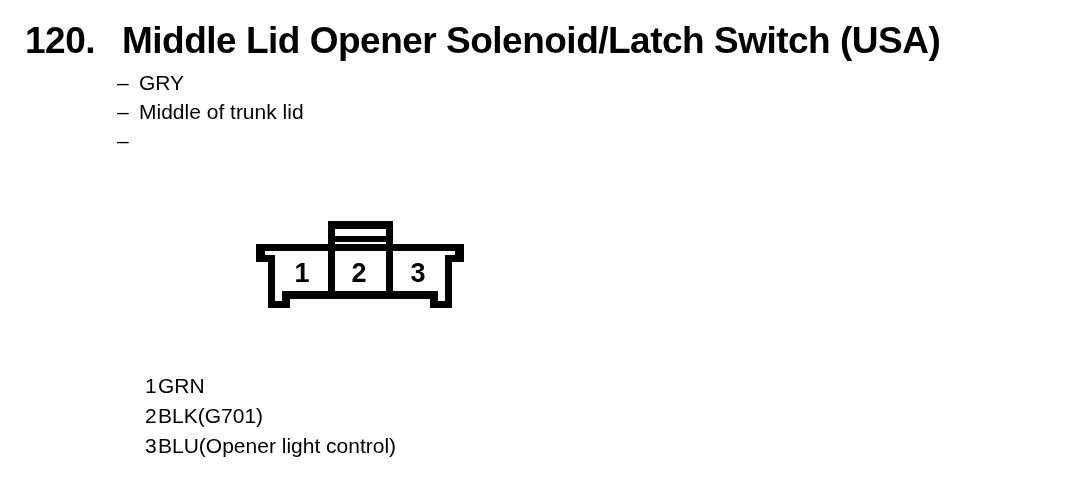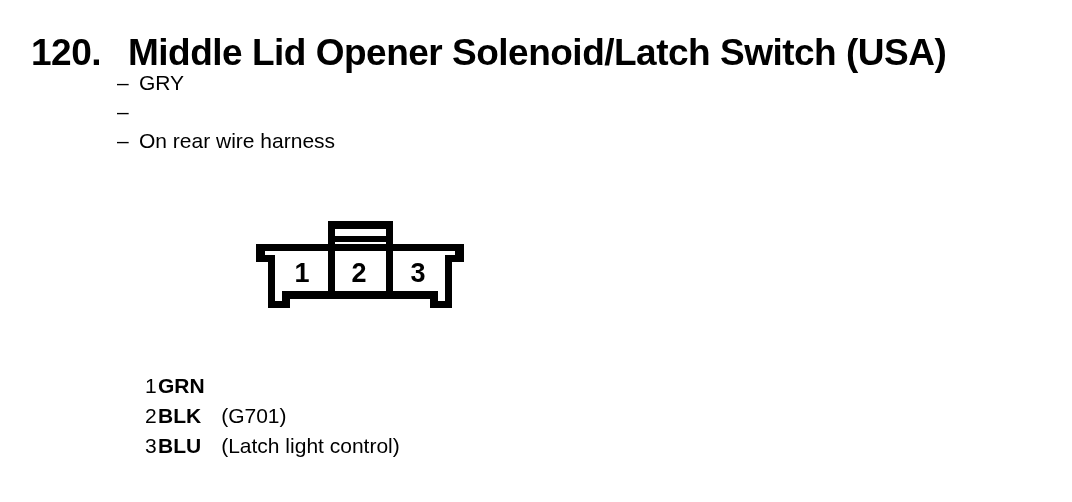--- a/index.html
+++ b/index.html
@@ -9,29 +9,28 @@
     width: 1072px;
     height: 502px;
     overflow: hidden;
     font-family: "Liberation Sans", sans-serif;
     color: #000000;
   }
   .abs { position: absolute; }
 
   
   #heading {
-    top: 34px;
+    top: 22px;
     left: 25px;
     display: flex;
     font-weight: bold;
     font-size: 37px;
     line-height: 38px;
     letter-spacing: -0.5px;
     white-space: nowrap;
-    margin-left: 6px;
   }
   #heading .num { width: 97px; flex: 0 0 auto; }
 
   
   #attributes {
     top: 68px;
     left: 117px;
     font-size: 21px;
     line-height: 29px;
     white-space: nowrap;
@@ -48,41 +47,41 @@
   
   #legend {
     top: 371px;
     left: 145px;
     font-size: 21px;
     line-height: 30px;
     white-space: nowrap;
   }
   #legend .legend-row { display: flex; }
   #legend .pin-num { width: 13px; flex: 0 0 auto; }
-  #legend .code { font-weight: bold; margin-right: 20px; }
+  #legend .code { font-weight: normal; margin-right: 0; }
 </style>
 </head>
 <body>
 
 <div class="abs" id="heading">
   <span class="num">120.</span>
   <span class="title">Middle Lid Opener Solenoid/Latch Switch (USA)</span>
 </div>
 
 <div class="abs" id="attributes">
   <div class="attr-row">
     <span class="dash">–</span>
     <span>GRY</span>
   </div>
   <div class="attr-row">
     <span class="dash">–</span>
+    <span>Middle of trunk lid</span>
   </div>
   <div class="attr-row">
     <span class="dash">–</span>
-    <span>On rear wire harness</span>
   </div>
 </div>
 
 <svg class="abs" id="connector" width="212" height="96" viewBox="0 0 212 96" aria-hidden="true">
   <g fill="#000000">
 
     <rect x="1" y="28" width="208" height="7"></rect>
 
     <rect x="1" y="28" width="9" height="17"></rect>
     <rect x="1" y="39" width="19" height="7"></rect>
@@ -117,15 +116,15 @@
     <span class="code">GRN</span>
   </div>
   <div class="legend-row">
     <span class="pin-num">2</span>
     <span class="code">BLK</span>
     <span class="desc">(G701)</span>
   </div>
   <div class="legend-row">
     <span class="pin-num">3</span>
     <span class="code">BLU</span>
-    <span class="desc">(Latch light control)</span>
+    <span class="desc">(Opener light control)</span>
   </div>
 </div>
 
 </body></html>

